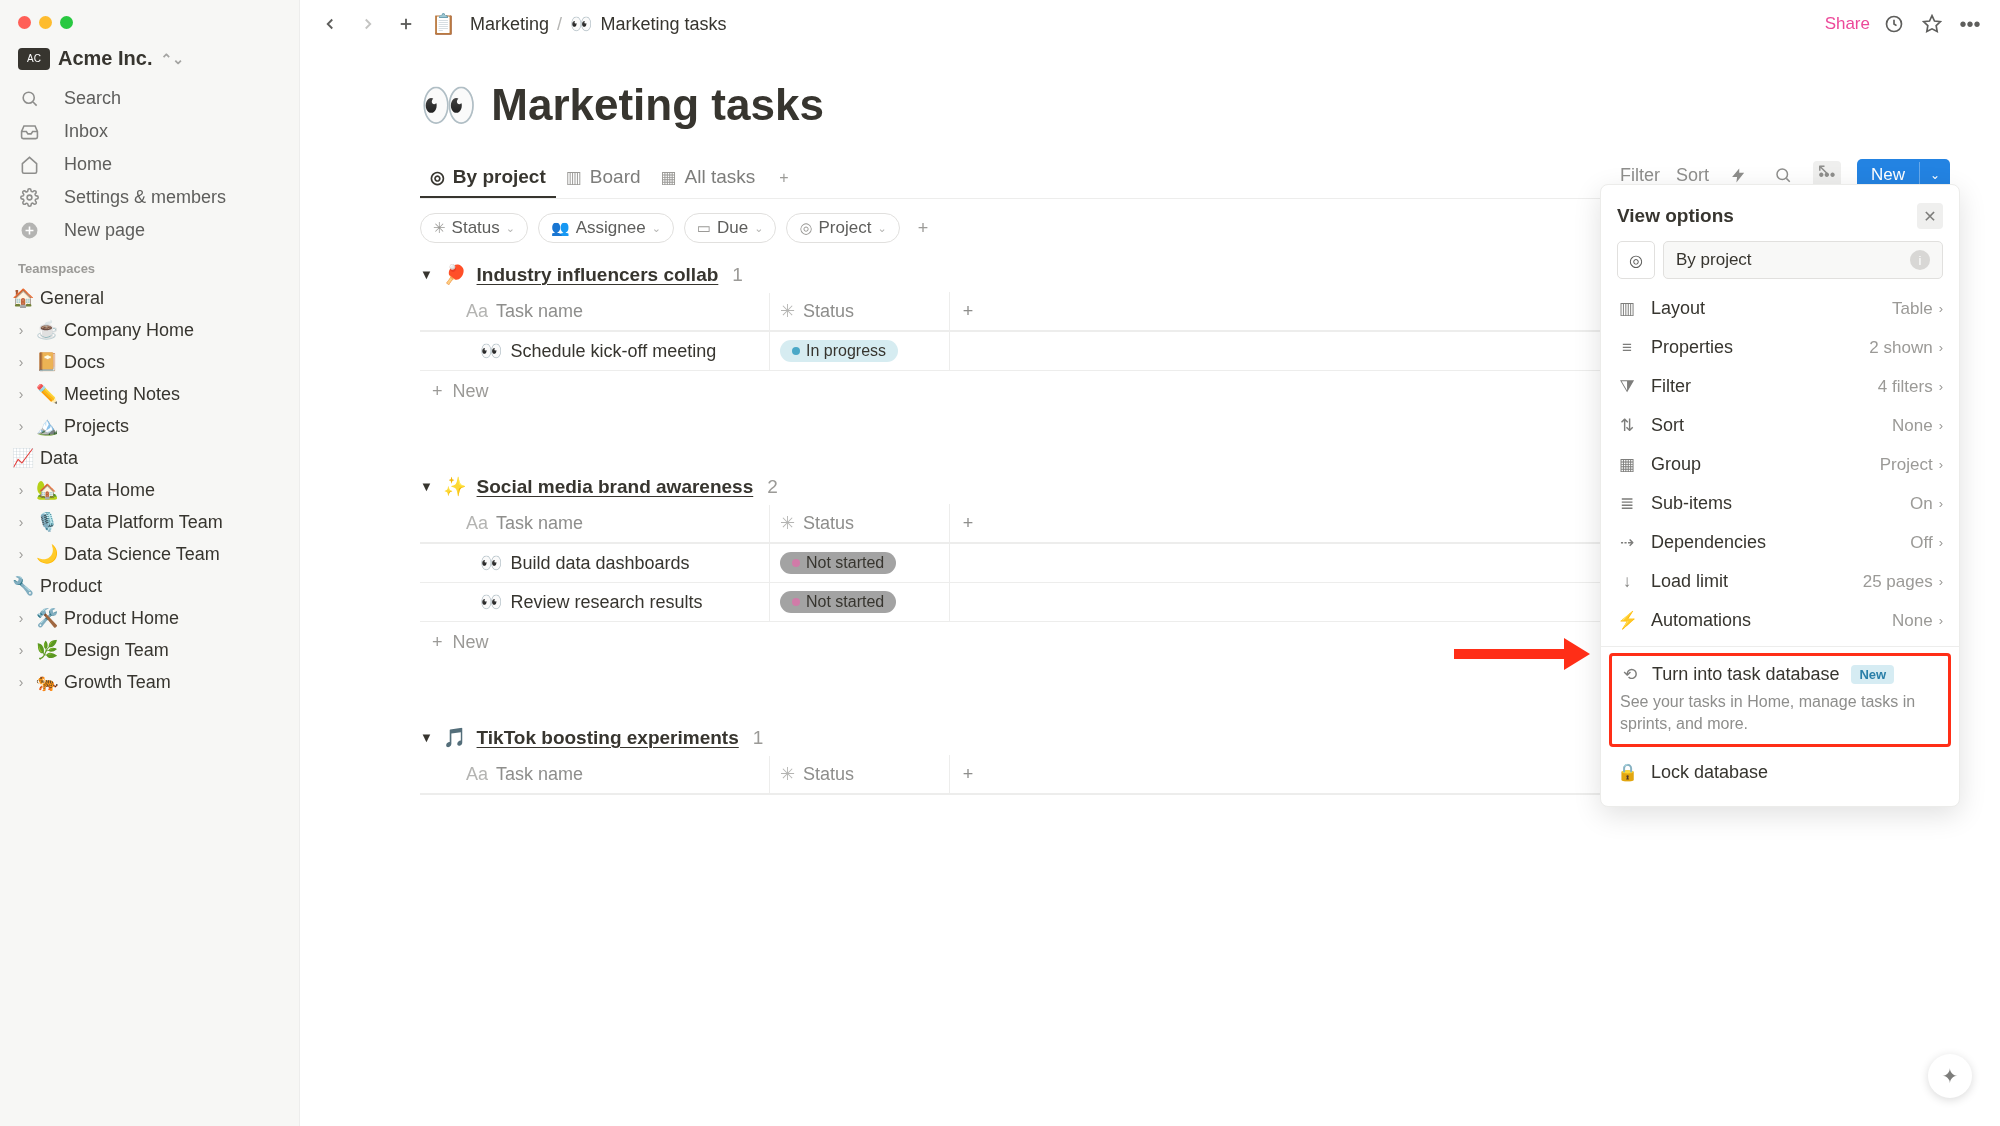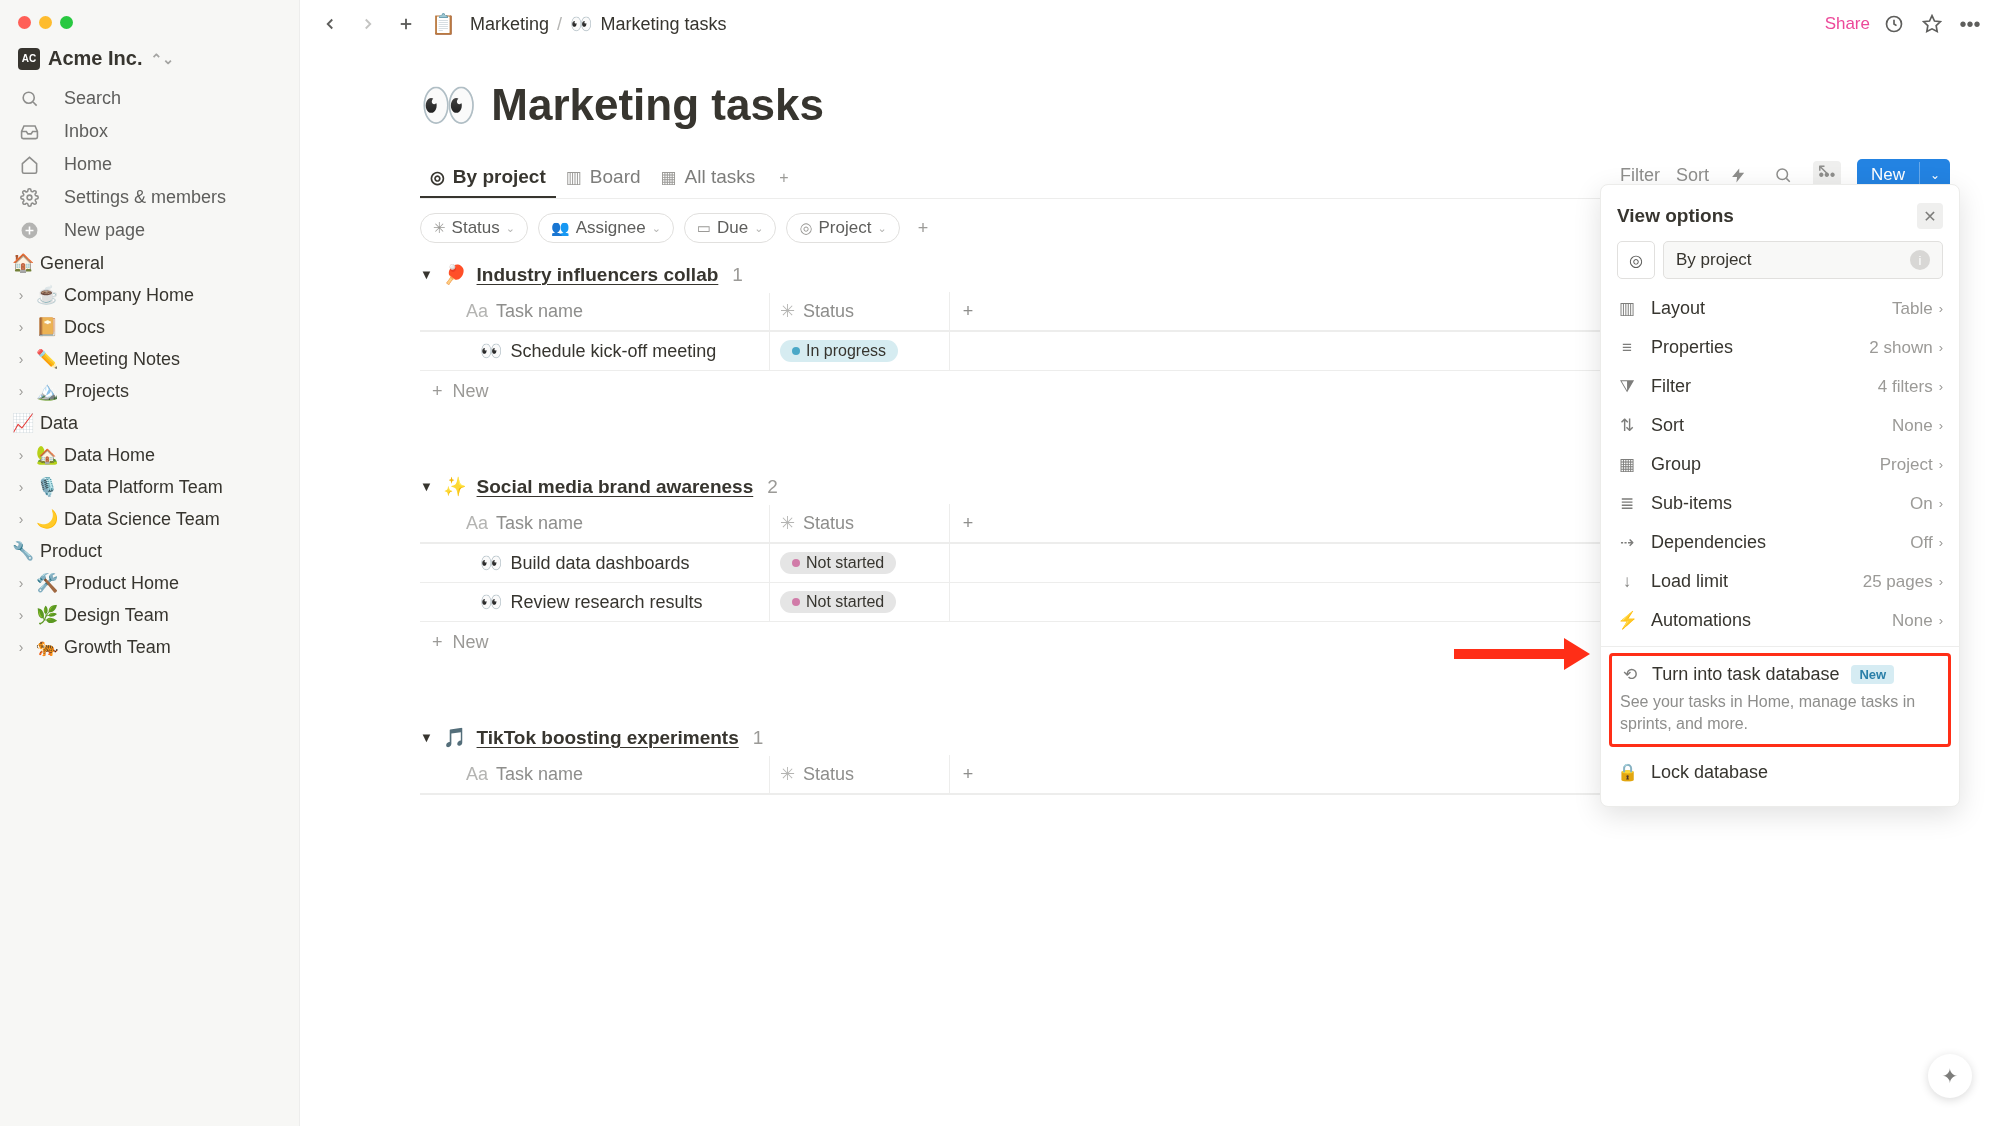--- a/index.html
+++ b/index.html
@@ -2,21 +2,21 @@
 <html><head>
 <meta charset="utf-8">
 <style>
 *{margin:0;padding:0;box-sizing:border-box;font-family:-apple-system,BlinkMacSystemFont,"Segoe UI",Helvetica,Arial,sans-serif;}
 body{display:flex;height:100vh;background:#fff;color:#37352f;overflow:hidden;}
 .sidebar{width:300px;background:#f7f7f5;height:100%;flex-shrink:0;padding:10px 8px;border-right:1px solid #ededec;overflow-y:auto;}
 .traffic{display:flex;gap:8px;padding:6px 10px 14px;}
 .traffic span{width:13px;height:13px;border-radius:50%;}
 .tl-r{background:#ff5f57;} .tl-y{background:#febc2e;} .tl-g{background:#28c840;}
 .ws-title{display:flex;align-items:center;gap:8px;padding:4px 10px 12px;font-weight:600;font-size:20px;cursor:pointer;}
-.ws-icon{width:22px;height:22px;background:#37352f;border-radius:4px;color:#fff;display:inline-flex;align-items:center;justify-content:center;font-size:10px;font-weight:700;}
+.ws-icon{width:32px;height:22px;background:#37352f;border-radius:4px;color:#fff;display:inline-flex;align-items:center;justify-content:center;font-size:10px;font-weight:400;}
 .chev{color:#a4a4a2;font-size:14px;}
 .sb-item{display:flex;align-items:center;gap:24px;padding:6px 10px;font-size:18px;color:#5e5e5c;border-radius:4px;cursor:pointer;}
 .sb-icon{width:22px;display:flex;justify-content:center;color:#8e8e8c;font-size:18px;}
 .sb-section{font-size:13px;color:#9b9a97;font-weight:600;padding:14px 10px 6px;}
 .sb-tree{display:flex;align-items:center;gap:6px;padding:5px 4px;font-size:18px;color:#37352f;border-radius:4px;cursor:pointer;}
 .sb-tree .car{width:18px;color:#9b9a97;font-size:14px;text-align:center;}
 .sb-tree .emj{width:22px;font-size:18px;text-align:center;}
 .sb-tree.top{font-weight:500;}
 .main{flex:1;display:flex;flex-direction:column;overflow:hidden;}
 .topbar{display:flex;align-items:center;gap:12px;padding:8px 16px;height:48px;}
@@ -57,21 +57,21 @@
 .tbl{border-top:1px solid #ededec;}
 .thead,.trow{display:flex;align-items:center;border-bottom:1px solid #ededec;}
 .tcell{padding:8px 10px;font-size:18px;display:flex;align-items:center;gap:8px;}
 .c1{flex:0 0 350px;border-right:1px solid #ededec;}
 .c2{flex:0 0 180px;border-right:1px solid #ededec;}
 .c3{flex:0 0 36px;justify-content:center;color:#b4b4b2;cursor:pointer;}
 .thead .tcell{color:#8e8e8c;}
 .pill{padding:2px 12px;border-radius:14px;font-size:16px;display:inline-flex;align-items:center;gap:6px;}
 .pill .dot{width:8px;height:8px;border-radius:50%;}
 .pill.prog{background:#d6ecf1;}.pill.prog .dot{background:#4aa8c7;}
-.pill.ns{background:#e5e5e5;}.pill.ns .dot{background:#d17ba8;}
+.pill.ns{background:#a3a3a3;}.pill.ns .dot{background:#d17ba8;}
 .tnew{padding:10px 12px;color:#9b9a97;font-size:18px;cursor:pointer;display:flex;gap:10px;align-items:center;}
 .complete{text-align:right;padding:10px 36px 18px 0;color:#8e8e8c;font-size:15px;}
 .complete .lbl{letter-spacing:1px;font-size:13px;}
 .complete .val{color:#37352f;font-size:18px;margin-left:6px;}
 .panel{position:absolute;right:40px;top:136px;width:360px;background:#fff;border:1px solid #ececea;border-radius:8px;box-shadow:0 8px 28px rgba(0,0,0,0.12);padding:14px 0;}
 .p-head{display:flex;align-items:center;justify-content:space-between;padding:4px 16px 12px;}
 .p-title{font-size:19px;font-weight:600;}
 .p-close{width:26px;height:26px;border-radius:4px;background:#efefee;display:flex;align-items:center;justify-content:center;color:#7d7d7b;cursor:pointer;}
 .p-view{display:flex;gap:8px;padding:0 16px 10px;align-items:center;}
 .p-vicon{width:38px;height:38px;border:1px solid #e1e0de;border-radius:5px;display:flex;align-items:center;justify-content:center;color:#5e5e5c;}
@@ -148,20 +148,21 @@
   <div class="sb-item">
     <span class="sb-icon">
       <svg width="19" height="19" viewBox="0 0 24 24" fill="#b4b4b2">
           <circle cx="12" cy="12" r="10"></circle>
           <path d="M12 7v10M7 12h10" stroke="#fff" stroke-width="2"></path>
         </svg>
     </span>
     <span>New page</span>
   </div>
 
+  <div class="sb-section">Teamspaces</div>
 
   <div id="teamspaces">
       <div class="sb-tree top">
         <span class="emj">🏠</span>
         <span>General</span>
       </div>
       <div class="sb-tree">
         <span class="car">›</span>
         <span class="emj">☕</span>
         <span>Company Home</span>

